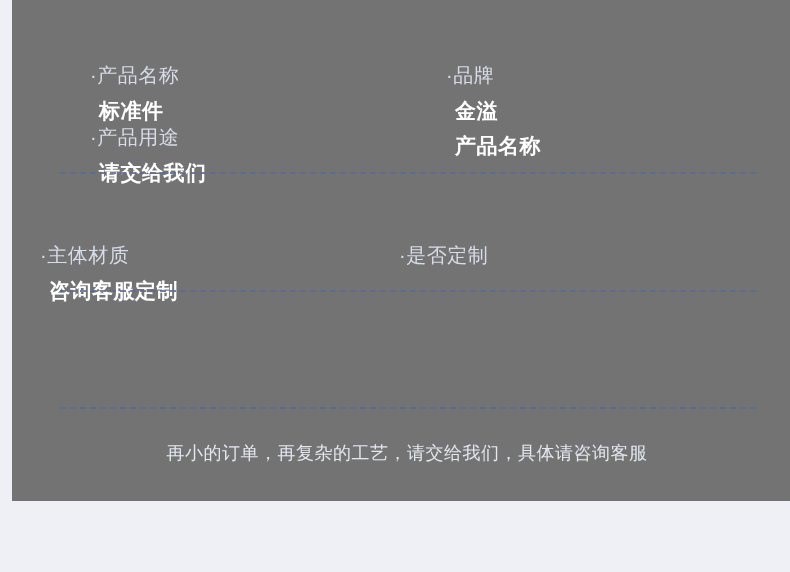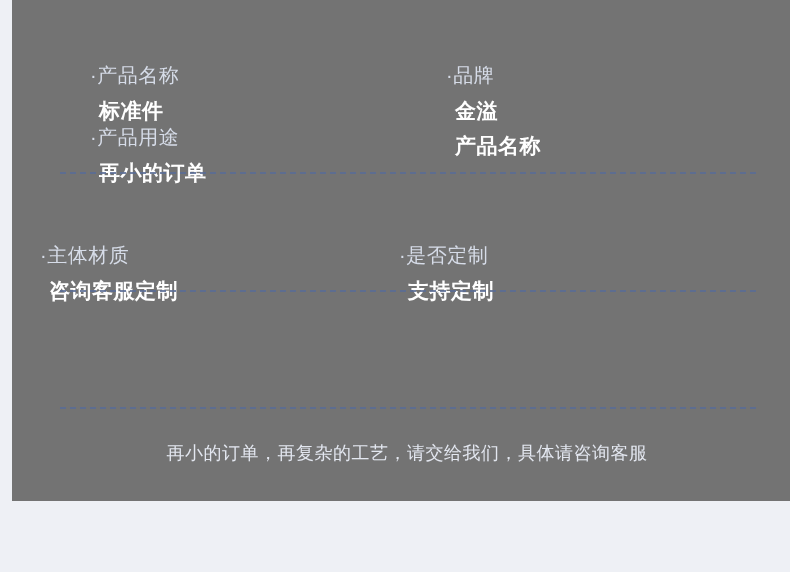--- a/index.html
+++ b/index.html
@@ -119,35 +119,34 @@
       </div>
       <div class="spec-cell col-right">
         <div class="spec-label">·品牌</div>
         <div class="spec-value">金溢</div>
       </div>
     </div>
 
     <div class="spec-row row-2">
       <div class="spec-cell col-left">
         <div class="spec-label">·产品用途</div>
-        <div class="spec-value">再小的订单</div>
+        <div class="spec-value">请交给我们</div>
       </div>
       <div class="spec-cell col-right">
         <div class="spec-value">产品名称</div>
       </div>
     </div>
 
     <div class="spec-row row-3">
       <div class="spec-cell col-left">
         <div class="spec-label">·主体材质</div>
         <div class="spec-value">咨询客服定制</div>
       </div>
       <div class="spec-cell col-right">
         <div class="spec-label">·是否定制</div>
-        <div class="spec-value">支持定制</div>
       </div>
     </div>
 
   </div>
 
   <div class="divider d1"></div>
   <div class="divider d2"></div>
   <div class="divider d3"></div>
 
   <div class="footer-note">再小的订单，再复杂的工艺，请交给我们，具体请咨询客服</div>

